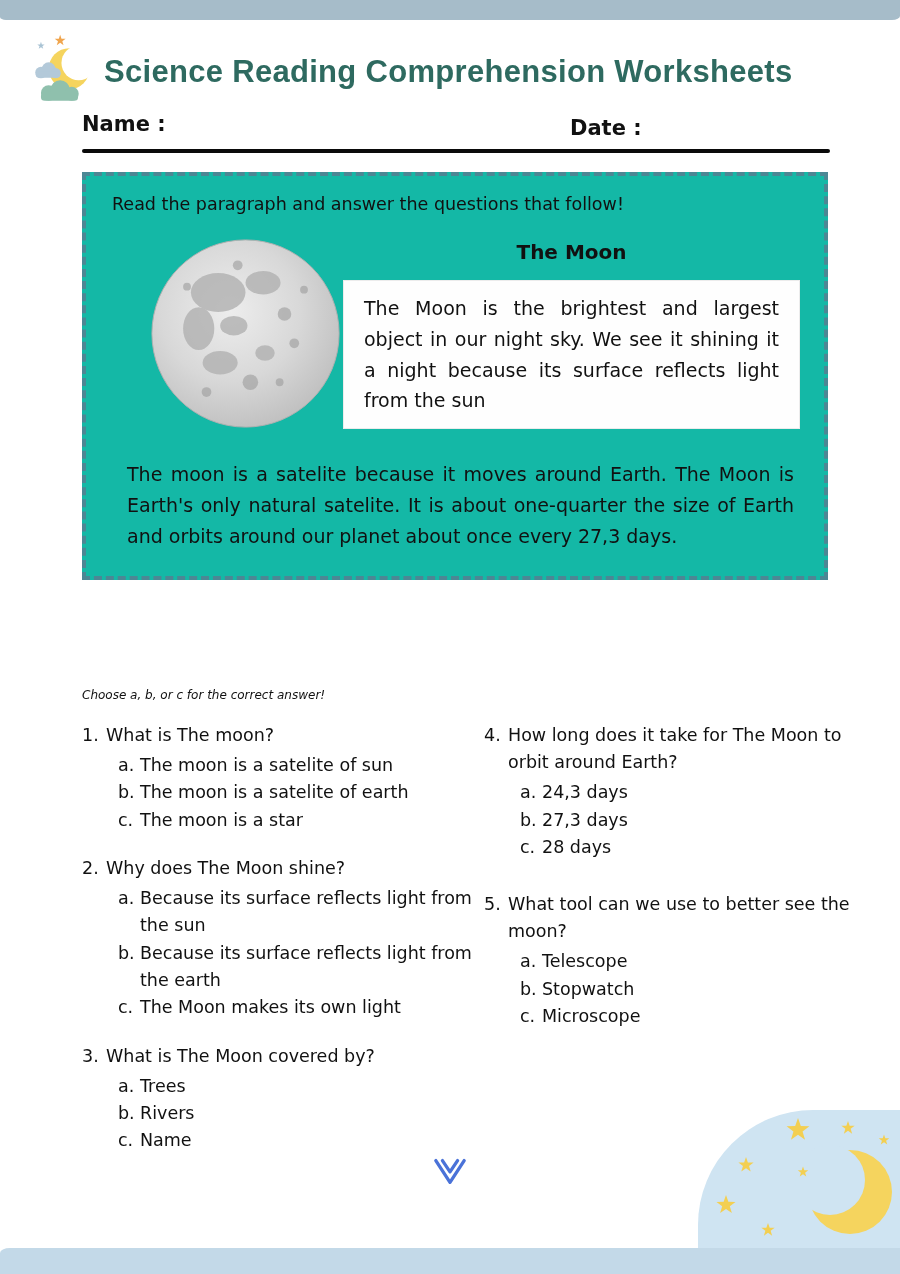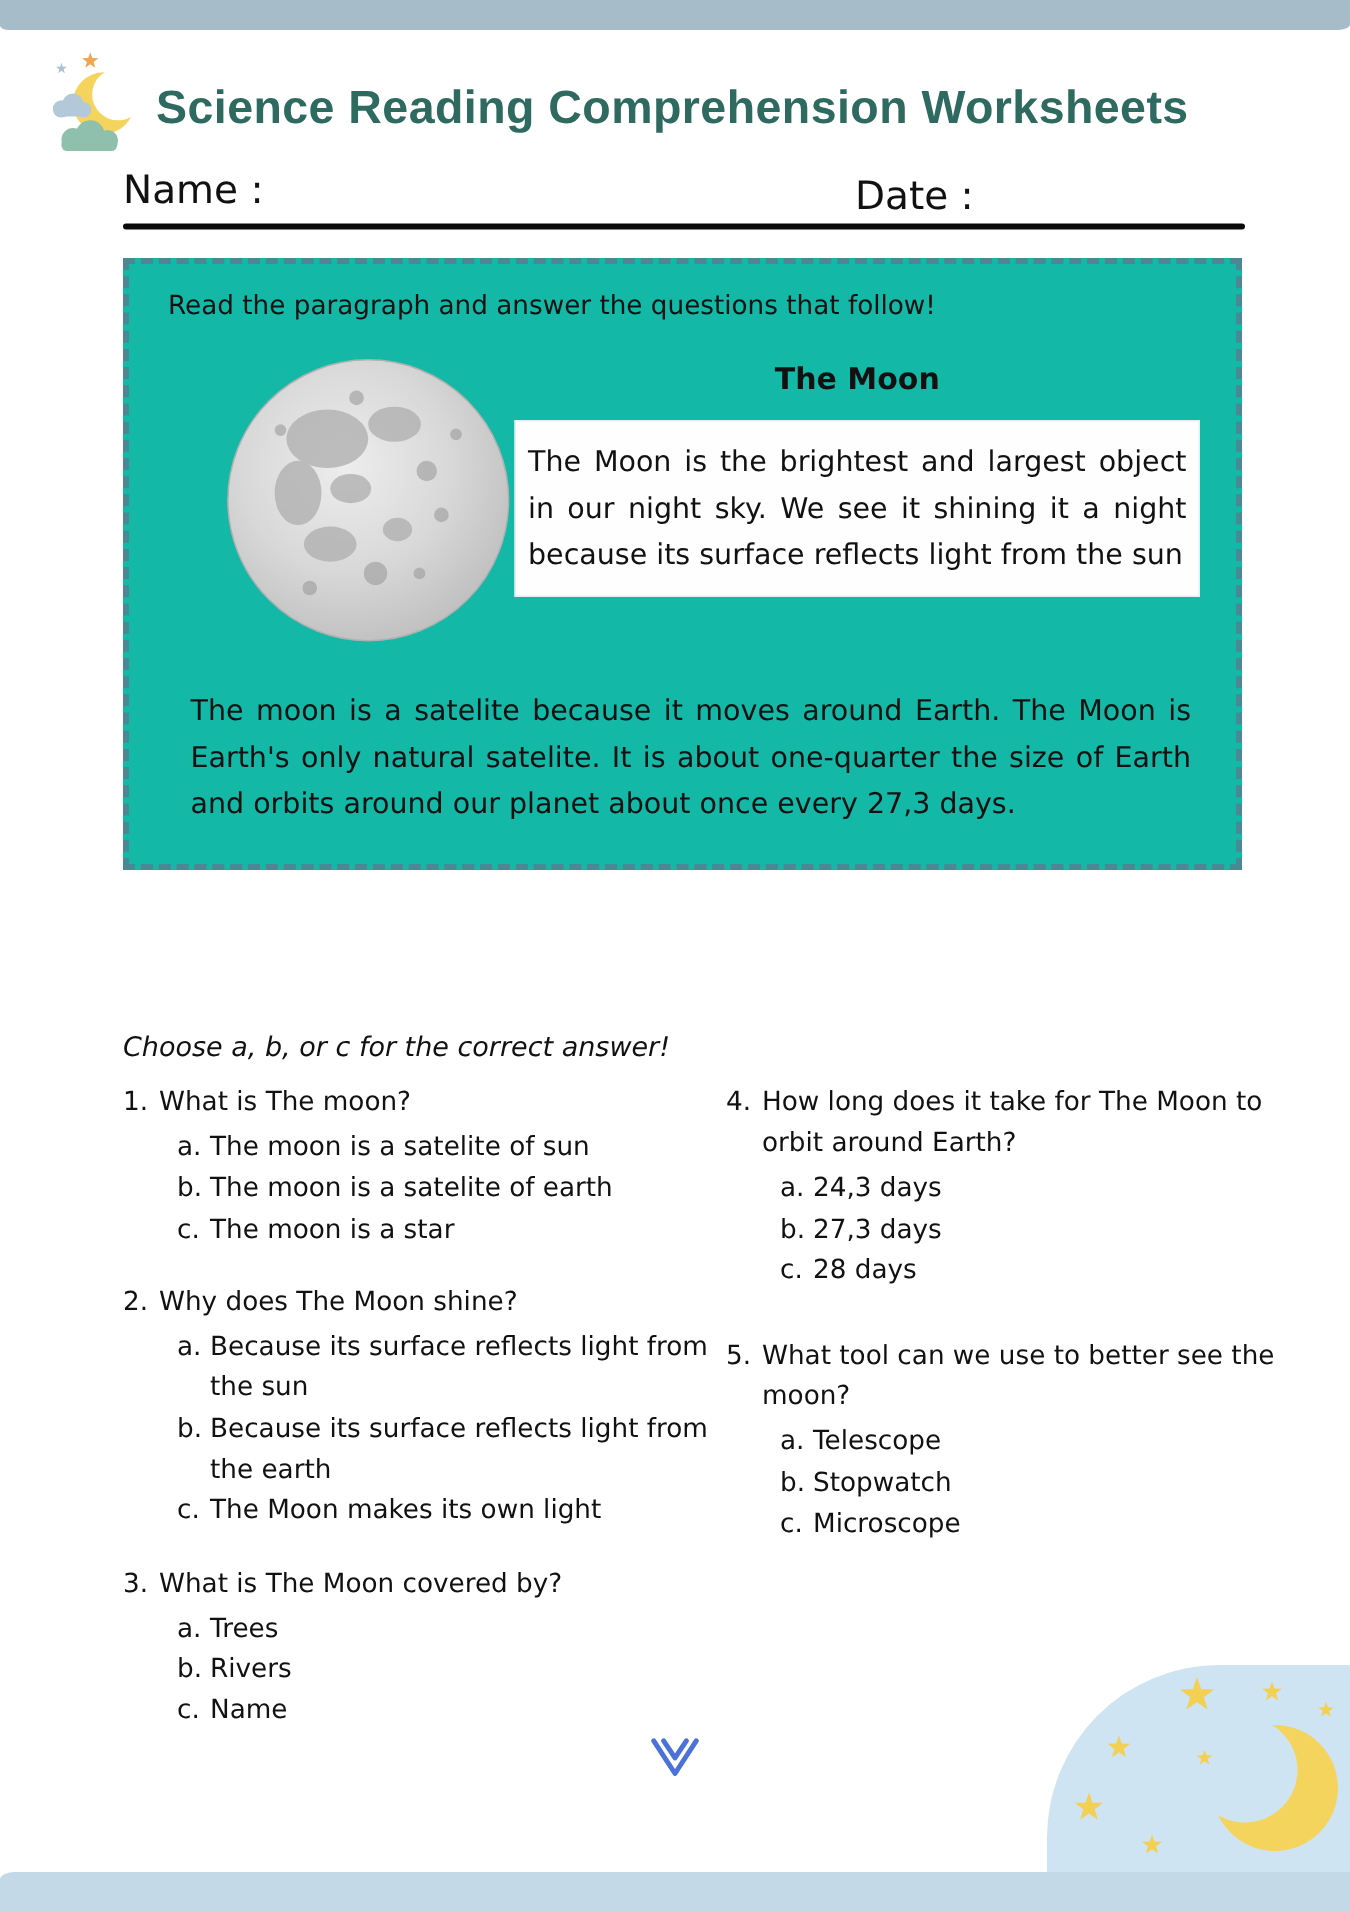--- a/index.html
+++ b/index.html
@@ -11,41 +11,41 @@
   .top-band { position:absolute; top:0; left:0; right:0; height:20px; background:#a6bcc9; border-bottom-left-radius:6px 3px; border-bottom-right-radius:8px 4px; }
   .bottom-band { position:absolute; bottom:0; left:0; right:0; height:26px; background:#c3d9e8; border-top-left-radius:10px 5px; }
 
   .header { position:absolute; top:34px; left:32px; display:flex; align-items:center; gap:8px; }
   .title {
     font-family:"Liberation Sans", sans-serif;
     font-size:31px; font-weight:bold; color:#2e6a60; letter-spacing:0.3px;
   }
 
   .name-date { position:absolute; top:112px; left:82px; width:748px; height:30px;
-    font-size:26px; font-weight:normal; }
+    font-size:21px; font-weight:bold; }
   .name-label { position:absolute; left:0; top:0; }
   .date-label { position:absolute; left:488px; top:4px; }
   .divider { position:absolute; top:149px; left:82px; width:748px; height:4px; background:#0a0a0a; border-radius:2px; }
 
   .passage-box {
     position:absolute; top:172px; left:82px; width:746px;
     border:4px dashed #4c8794; padding:14px 24px 24px; background:#14b8a6;
   }
   .instruction { font-size:17.5px; margin:4px 0 14px 2px; }
   .passage-top { display:flex; align-items:flex-start; }
   .moon-img { flex:0 0 auto; width:195px; height:195px; margin-left:38px; margin-top:8px; }
   .passage-right { flex:1; margin-top:4px; }
   .passage-title { text-align:center; font-size:20px; font-weight:bold; margin:8px 0 16px; }
   .intro-box {
-    border:1px solid #ececec; background:#fefefe; padding:12px 8px;
+    border:1px solid #ececec; background:#fefefe; padding:12px 20px;
     font-size:19px; line-height:1.62; text-align:justify;
   }
   .para { font-size:19px; line-height:1.63; text-align:justify; margin:28px 6px 0 17px; }
 
-  .choose { position:absolute; top:688px; left:82px; font-size:18px; font-style:italic; }
+  .choose { position:absolute; top:688px; left:82px; font-size:12px; font-style:italic; }
 
   .questions { position:absolute; top:722px; left:82px; right:38px; display:flex; }
   .col-left { width:402px; flex:0 0 auto; }
   .col-right { flex:1; }
   .question { margin-bottom:21px; font-size:17.5px; }
   .q-head { display:flex; line-height:1.55; }
   .q-num { flex:0 0 auto; width:24px; }
   .q-text { flex:1; }
   .options { margin-left:36px; margin-top:3px; }
   .option { display:flex; line-height:1.56; }

